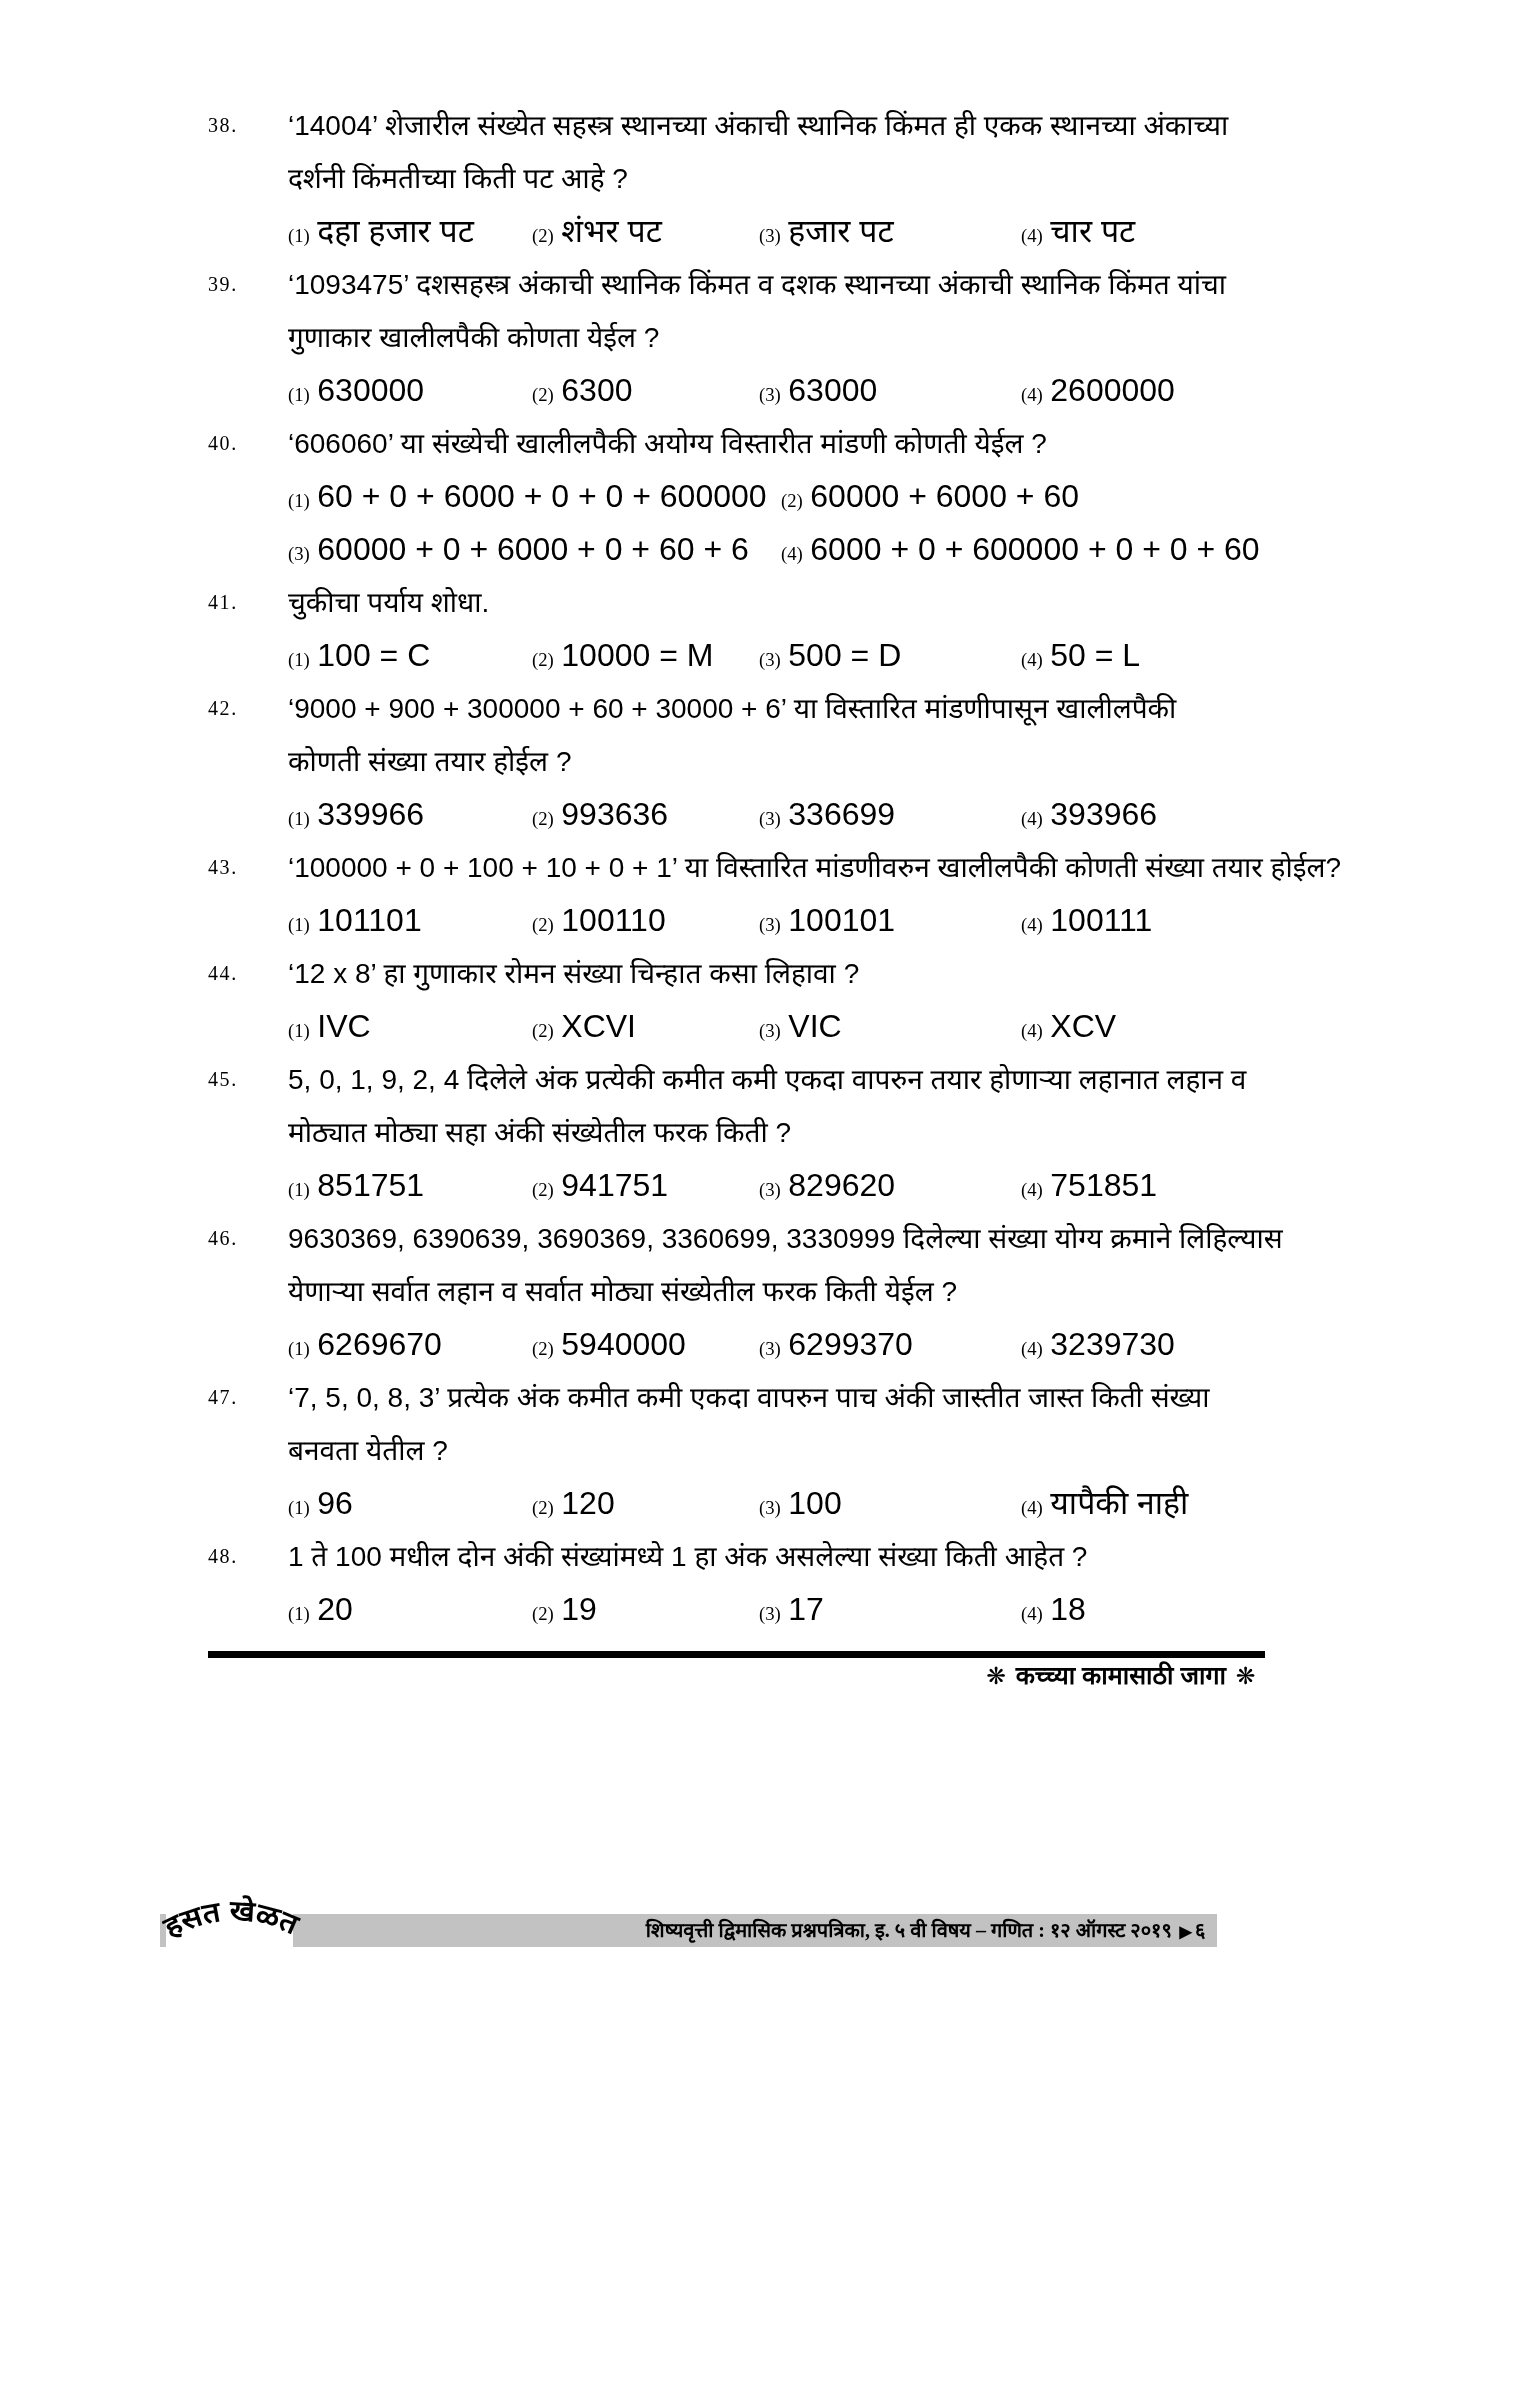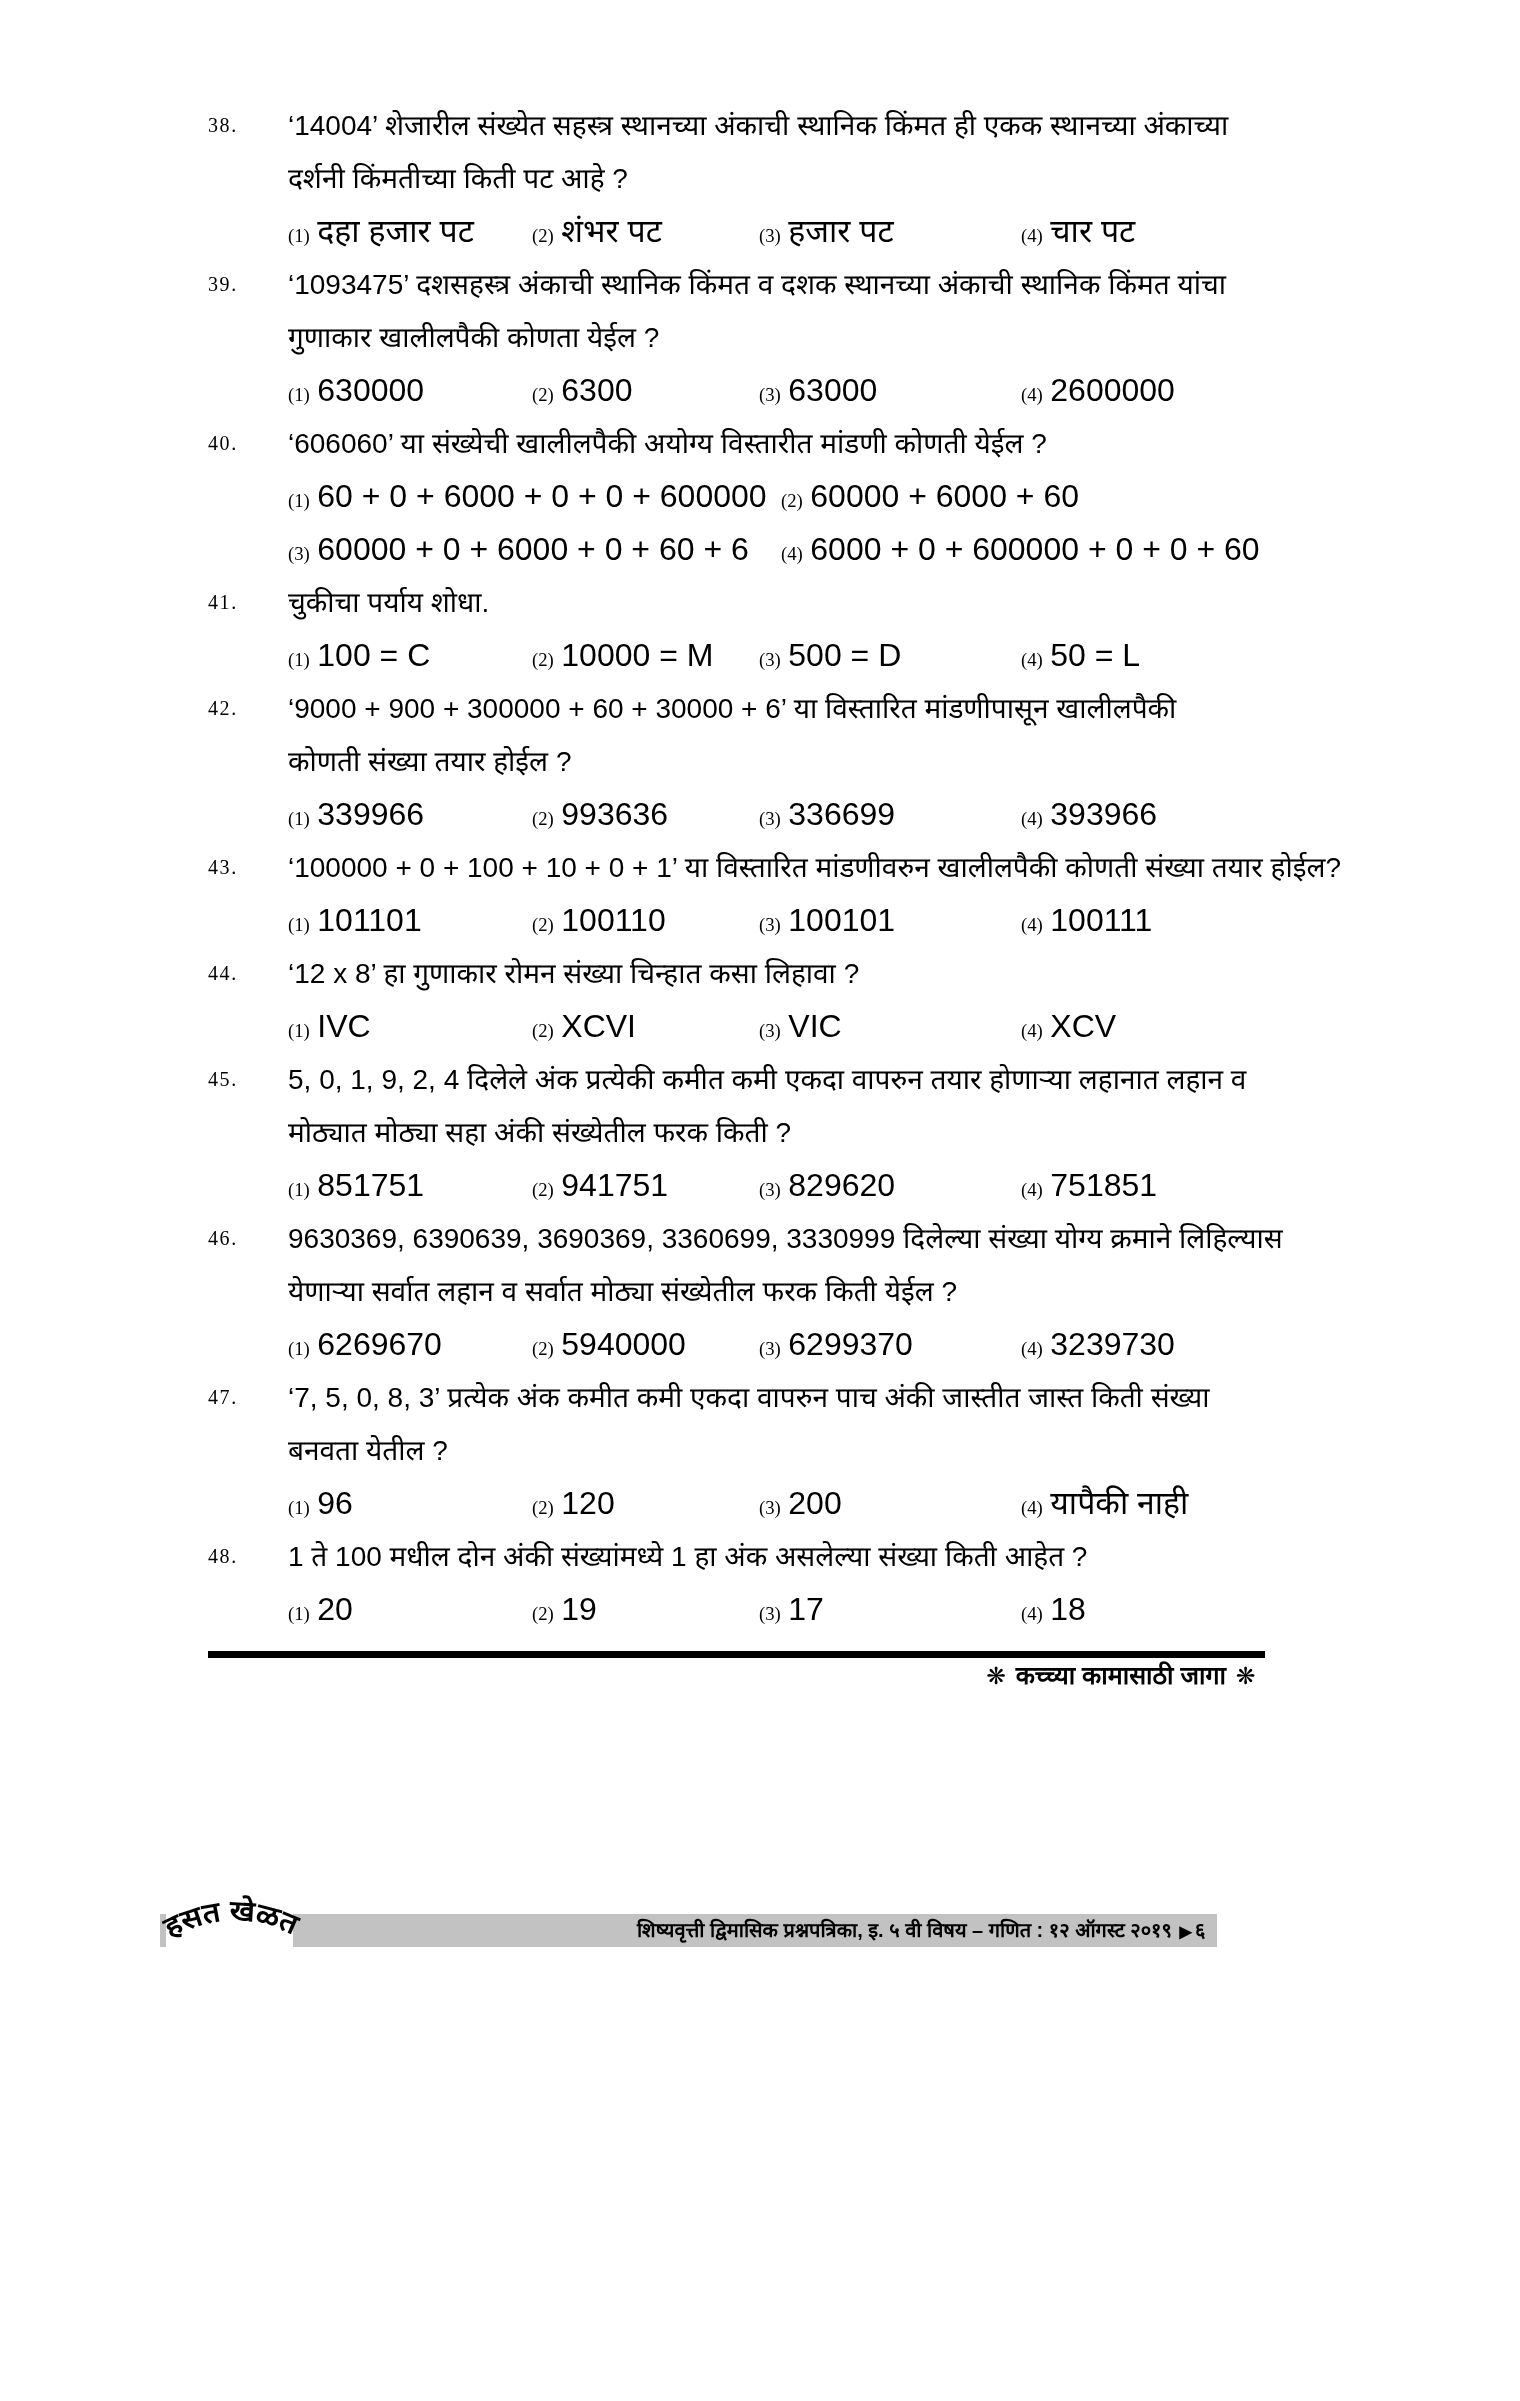--- a/index.html
+++ b/index.html
@@ -28,21 +28,21 @@
     height:51px;line-height:35px;text-align:right;width:1057px;
     font-size:25px;font-weight:bold;white-space:nowrap;
   }
   .rough .star{font-weight:normal;font-size:23.5px;padding:0 9.6px;}
   .footer-bar{
     position:absolute;left:160px;top:1914px;width:1057px;height:33px;
     background:#c2c2c2;
   }
   .footer-text{
     position:absolute;right:11.7px;top:0;height:24px;line-height:33px;
-    font-family:Liberation Sans, sans-serif;font-weight:bold;font-size:20px;
+    font-family:Liberation Serif, serif;font-weight:bold;font-size:20px;
     white-space:nowrap;
   }
   .footer-text .tri{font-size:16px;padding:0 3.2px 0 7.5px;}
   .logo-box{
     position:absolute;left:166px;top:1914px;width:127px;height:33px;
     background:#ffffff;
   }
   .logo-svg{position:absolute;left:162px;top:1888px;width:139px;height:60px;}
 </style>
 </head>
@@ -188,21 +188,21 @@
     <div class="line">
       <span class="qnum">47.</span>
       <span class="qtext">‘7, 5, 0, 8, 3’ प्रत्येक अंक कमीत कमी एकदा वापरुन पाच अंकी जास्तीत जास्त किती संख्या</span>
     </div>
     <div class="line">
       <span class="qtext">बनवता येतील ?</span>
     </div>
     <div class="line">
       <span class="opt c1"><span class="m">(1)</span><span class="v">96</span></span>
       <span class="opt c2"><span class="m">(2)</span><span class="v">120</span></span>
-      <span class="opt c3"><span class="m">(3)</span><span class="v">200</span></span>
+      <span class="opt c3"><span class="m">(3)</span><span class="v">100</span></span>
       <span class="opt c4"><span class="m">(4)</span><span class="v">यापैकी नाही</span></span>
     </div>
   </div>
 
   <div>
     <div class="line">
       <span class="qnum">48.</span>
       <span class="qtext">1 ते 100 मधील दोन अंकी संख्यांमध्ये 1 हा अंक असलेल्या संख्या किती आहेत ?</span>
     </div>
     <div class="line">

